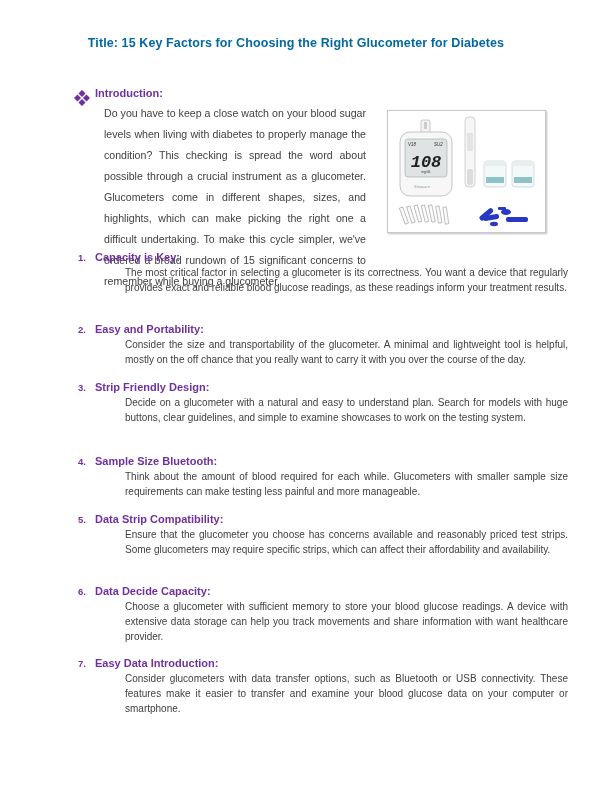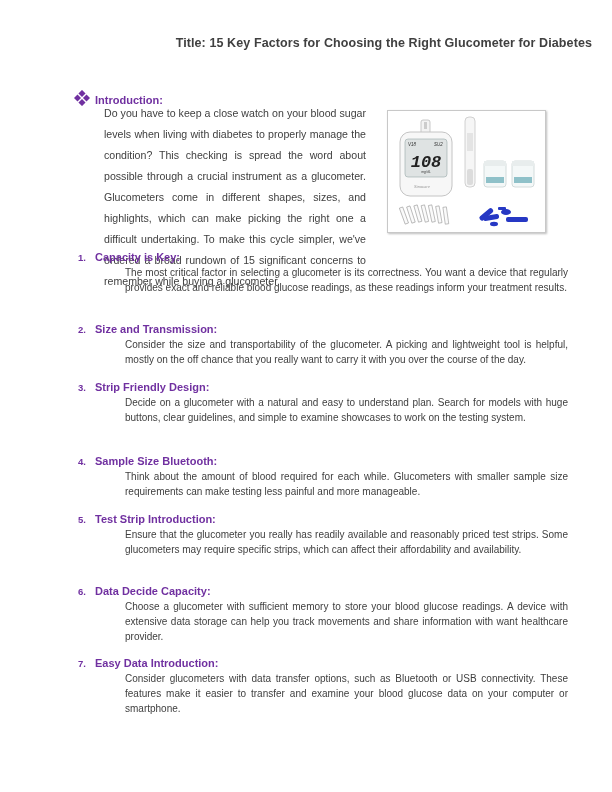--- a/index.html
+++ b/index.html
@@ -1,20 +1,20 @@
 <!DOCTYPE html>
 <html><head>
 <meta charset="utf-8">
 <style>
   html, body { margin:0; padding:0; background:#ffffff; }
   body { width:612px; height:792px; position:relative; overflow:hidden;
          font-family:"Liberation Sans", sans-serif; color:#404040; }
-  .title { position:absolute; top:36px; left:0; width:592px; text-align:right;
-           font-size:12.5px; font-weight:bold; color:#404040; letter-spacing:0.1px; }
-  .intro-head { position:absolute; left:74px; top:87px; display:flex; align-items:flex-end; }
+  .title { position:absolute; top:36px; left:0; width:592px; text-align:center;
+           font-size:12.5px; font-weight:bold; color:#0369a1; letter-spacing:0.1px; }
+  .intro-head { position:absolute; left:74px; top:87px; display:flex; align-items:flex-start; }
   .intro-head .diamond { width:16px; height:16px; margin-right:5px; margin-top:3px; }
   .head-label { font-size:11px; font-weight:bold; color:#7030a0; }
   .intro-body { position:absolute; left:104px; top:103px; width:262px;
                 font-size:10.6px; line-height:21px; text-align:justify; color:#404040; }
   .figure { position:absolute; left:387px; top:110px; width:157px; height:121px;
             border:1px solid #c8c8c8; box-shadow:1px 1px 2px #bdbdbd; background:#fff; overflow:hidden;font-style:italic; }
   .item { position:absolute; left:78px; width:470px; }
   .item .num { position:absolute; left:0; top:1px; font-size:9.5px; font-weight:bold; color:#7030a0; }
   .item .head-label { position:absolute; left:17px; top:0; }
   .item .body { position:absolute; left:26px; top:14px; width:443px;
@@ -83,40 +83,40 @@
 </div>
 
 <div class="item" style="top:251px;">
   <span class="num">1.</span>
   <span class="head-label">Capacity is Key:</span>
   <div class="body">The most critical factor in selecting a glucometer is its correctness. You want a device that regularly provides exact and reliable blood glucose readings, as these readings inform your treatment results.</div>
 </div>
 
 <div class="item" style="top:323px;">
   <span class="num">2.</span>
-  <span class="head-label">Size and Transmission:</span>
-  <div class="body">Consider the size and transportability of the glucometer. A picking and lightweight tool is helpful, mostly on the off chance that you really want to carry it with you over the course of the day.</div>
+  <span class="head-label">Easy and Portability:</span>
+  <div class="body">Consider the size and transportability of the glucometer. A minimal and lightweight tool is helpful, mostly on the off chance that you really want to carry it with you over the course of the day.</div>
 </div>
 
 <div class="item" style="top:381px;">
   <span class="num">3.</span>
   <span class="head-label">Strip Friendly Design:</span>
   <div class="body">Decide on a glucometer with a natural and easy to understand plan. Search for models with huge buttons, clear guidelines, and simple to examine showcases to work on the testing system.</div>
 </div>
 
 <div class="item" style="top:455px;">
   <span class="num">4.</span>
   <span class="head-label">Sample Size Bluetooth:</span>
   <div class="body">Think about the amount of blood required for each while. Glucometers with smaller sample size requirements can make testing less painful and more manageable.</div>
 </div>
 
 <div class="item" style="top:513px;">
   <span class="num">5.</span>
-  <span class="head-label">Test Strip Introduction:</span>
-  <div class="body">Ensure that the glucometer you really has readily available and reasonably priced test strips. Some glucometers may require specific strips, which can affect their affordability and availability.</div>
+  <span class="head-label">Data Strip Compatibility:</span>
+  <div class="body">Ensure that the glucometer you choose has concerns available and reasonably priced test strips. Some glucometers may require specific strips, which can affect their affordability and availability.</div>
 </div>
 
 <div class="item" style="top:585px;">
   <span class="num">6.</span>
   <span class="head-label">Data Decide Capacity:</span>
   <div class="body">Choose a glucometer with sufficient memory to store your blood glucose readings. A device with extensive data storage can help you track movements and share information with want healthcare provider.</div>
 </div>
 
 <div class="item" style="top:657px;">
   <span class="num">7.</span>

